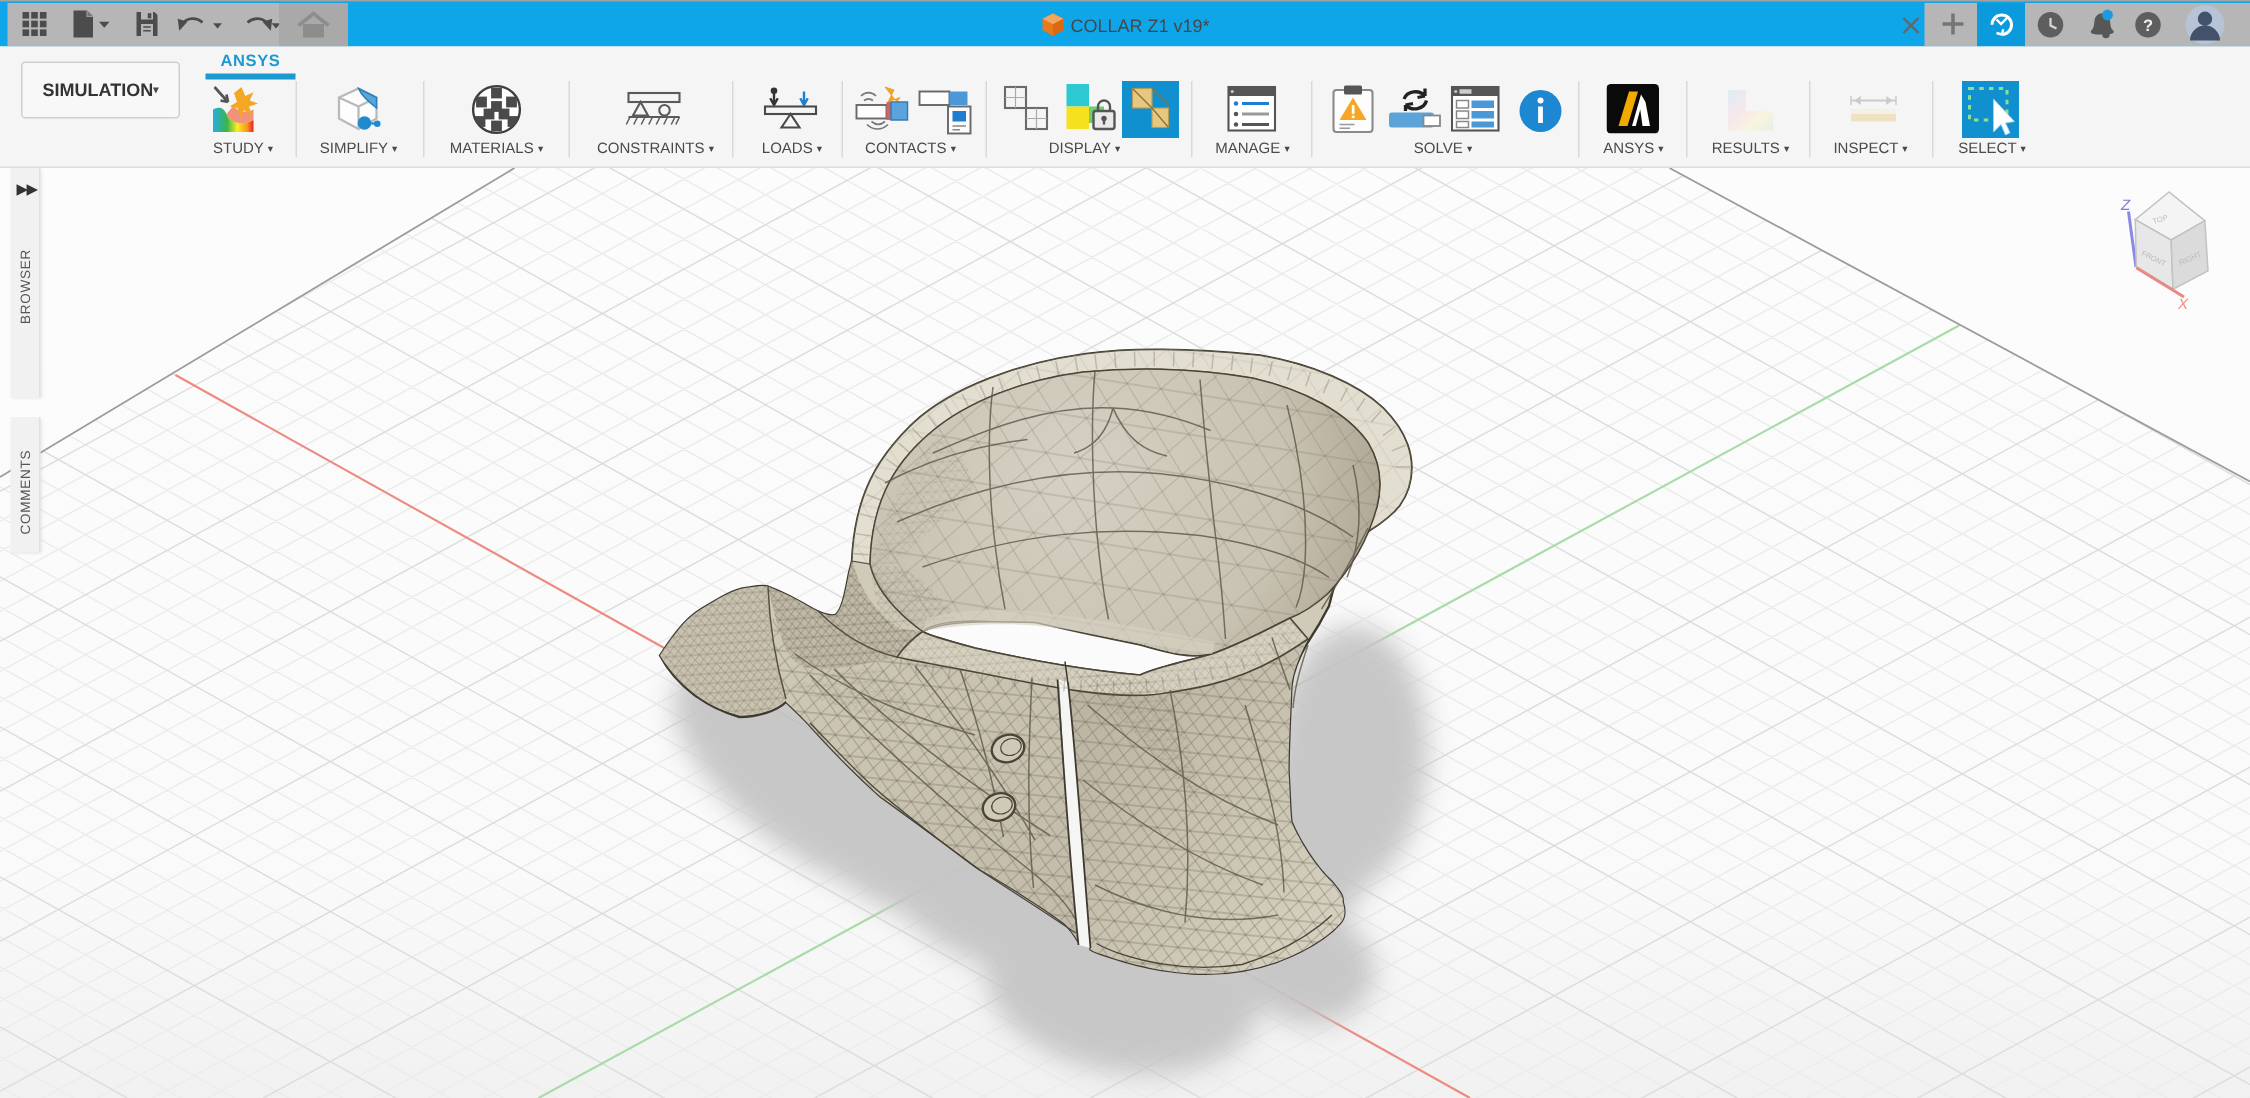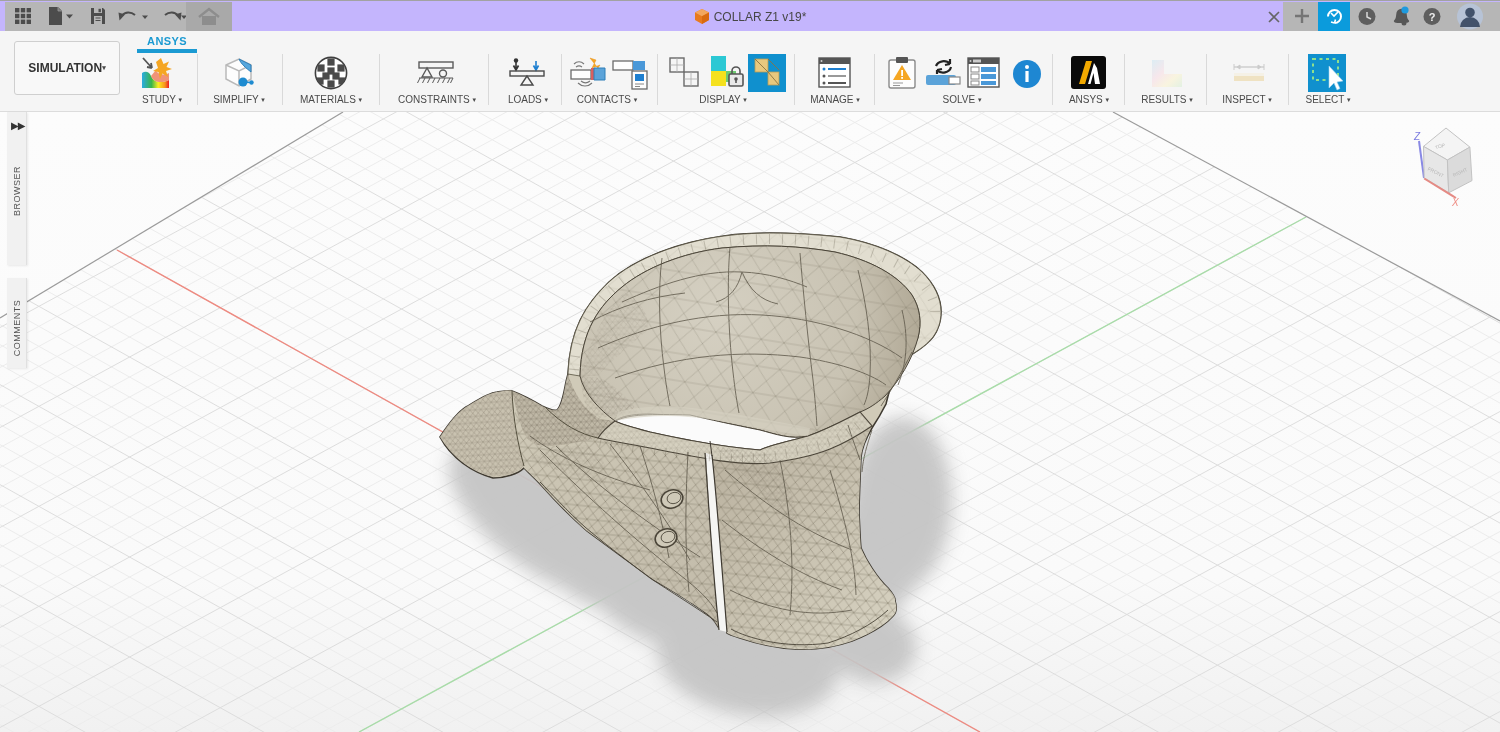--- a/index.html
+++ b/index.html
@@ -1,24 +1,24 @@
 <!DOCTYPE html>
 <html><head><meta charset="utf-8">
 <style>
 *{margin:0;padding:0;box-sizing:border-box}
 html,body{width:1500px;height:732px;overflow:hidden;font-family:"Liberation Sans",sans-serif;background:#fbfbfb}
-#titlebar{position:absolute;left:0;top:0;width:1500px;height:31px;background:#c4b5fd;border-top:1px solid #a2a2a2}
+#titlebar{position:absolute;left:0;top:0;width:1500px;height:31px;background:#0ea5e9;border-top:1px solid #a2a2a2}
 #tbleft{position:absolute;left:5px;top:1px;width:227px;height:29px;background:#b6b6b6}
 #homeseg{position:absolute;right:0;top:0;width:46px;height:29px;background:#a9a9a9}
 #tbleft svg{position:absolute;left:0;top:0}
 #doctitle{position:absolute;left:0;top:0;width:100%;height:31px;display:flex;align-items:center;justify-content:center;font-size:12px;color:#474747}
 #closex{position:absolute;left:1267px;top:9px}
 #tbright{position:absolute;left:1283px;top:1px;width:217px;height:29px;background:#b6b6b6}
 #toolbar{position:absolute;left:0;top:31px;width:1500px;height:81px;background:#f5f5f5;border-bottom:1px solid #dcdcdc}
-#simbtn{position:absolute;left:14px;top:10px;width:106px;height:54px;background:#f8f8f8;border:1px solid #cfcfcf;border-radius:3px;font-size:12px;font-weight:bold;color:#333;display:flex;align-items:center;justify-content:center}
+#simbtn{position:absolute;left:14px;top:10px;width:106px;height:38px;background:#f8f8f8;border:1px solid #cfcfcf;border-radius:3px;font-size:12px;font-weight:bold;color:#333;display:flex;align-items:center;justify-content:center}
 #setuptab{position:absolute;left:137px;top:4px;width:60px;text-align:center;font-size:11px;font-weight:bold;color:#1b9ad2;letter-spacing:0.4px}
 #setupline{position:absolute;left:137px;top:18px;width:60px;height:4px;background:#1b9ad2}
 .tdiv{position:absolute;top:23px;width:1px;height:51px;background:#d9d9d9}
 .tlabel{position:absolute;top:63px;width:140px;text-align:center;font-size:10px;color:#4a4a4a;white-space:nowrap}
 .car{font-size:7px;color:#4a4a4a;vertical-align:1px}
 #toolbar svg{position:absolute}
 .sidetab{position:absolute;left:7px;width:20px;background:#f1f1f1;border-right:1px solid #e0e0e0;box-shadow:1px 1px 2px rgba(0,0,0,0.08)}
 .vtext{position:absolute;left:50%;transform:translateX(-50%) rotate(-90deg);transform-origin:center;font-size:9px;color:#555;letter-spacing:0.5px;white-space:nowrap}
 </style></head>
 <body>

